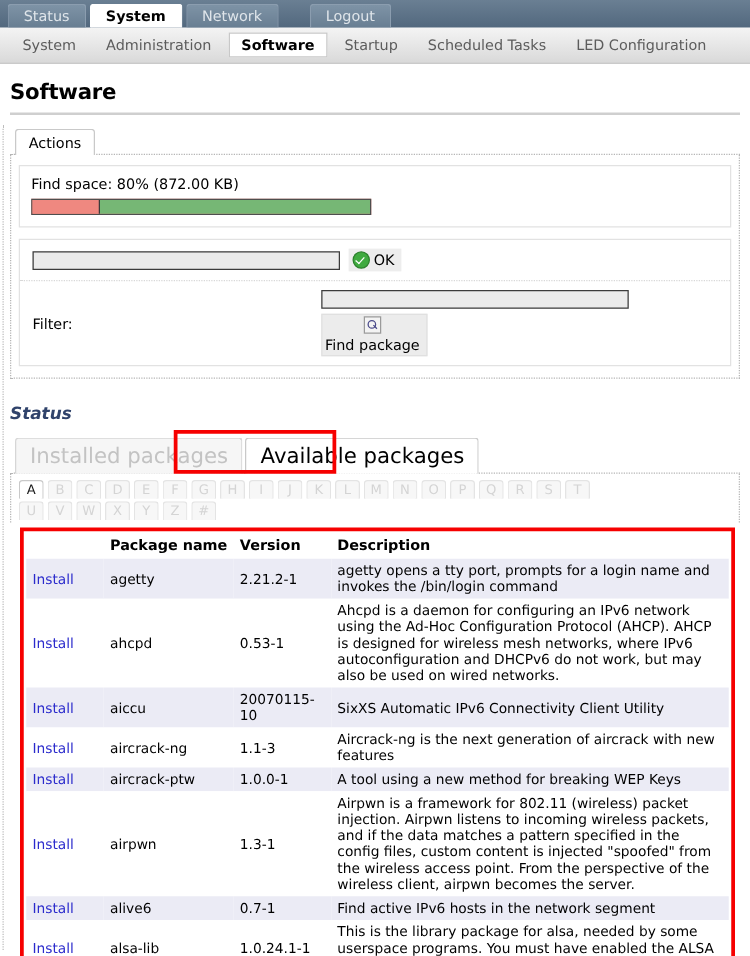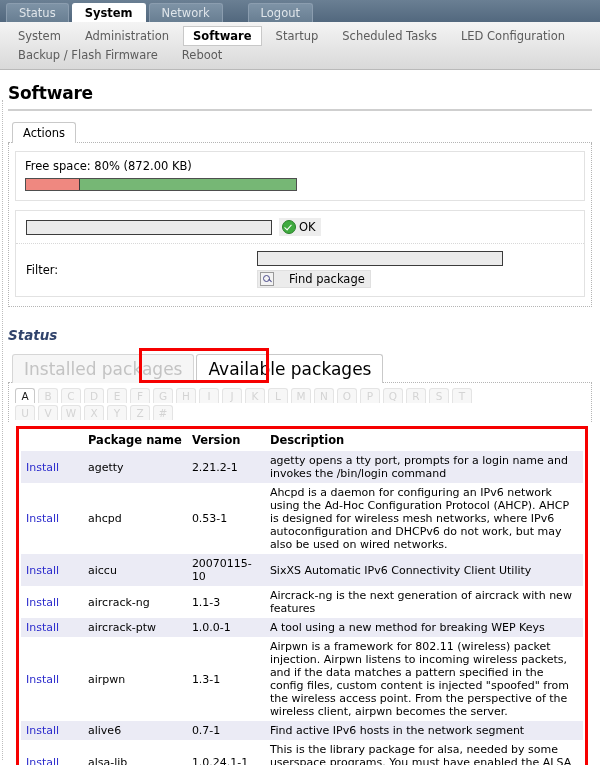--- a/index.html
+++ b/index.html
@@ -200,26 +200,27 @@
     left: 3px; top: 2px;
     width: 3px; height: 6px;
     border: solid #ffffff;
     border-width: 0 1.6px 1.6px 0;
     transform: rotate(42deg);
   }
   .find-row { padding-top: 4px; padding-left: 0; }
   .find-btn {
     display: inline-flex;
     align-items: center;
-    gap: 15px;
+    gap: 2px;
     background: #ececec;
     border: 1px solid #e0e0e0;
     font-size: 11.5px;
     padding: 1px 5px 1px 2px;
     cursor: pointer;
+    flex-direction: column;
   }
   .icon-find {
     width: 12px; height: 12px;
     display: inline-block;
     position: relative;
     background: #f3f3f3;
     border: 1px solid #9a9a9a;
   }
   .icon-find::before {
     content: "";
@@ -376,38 +377,34 @@
 
 <div id="subnav">
   <div class="subrow">
     <div class="snav">System</div>
     <div class="snav">Administration</div>
     <div class="snav active">Software</div>
     <div class="snav">Startup</div>
     <div class="snav">Scheduled Tasks</div>
     <div class="snav">LED Configuration</div>
   </div>
-  <div class="subrow">
-    <div class="snav">Backup / Flash Firmware</div>
-    <div class="snav">Reboot</div>
-  </div>
 </div>
 
 <div id="page">
 
   <h2 class="page-title">Software</h2>
 
   <div class="cbi-tabs">
     <div class="cbi-tab active">Actions</div>
   </div>
 
   <div class="panel">
 
     <div class="fieldset">
-      <div class="freespace-label"><span>Free space: </span><b>80%</b><span> (872.00 KB)</span></div>
+      <div class="freespace-label"><span>Find space: </span><b>80%</b><span> (872.00 KB)</span></div>
       <div class="progress-outer">
         <div class="progress-used" id="bar-used" style="width: 20%;"></div>
         <div class="progress-free"></div>
       </div>
     </div>
 
     <div class="form-box">
       <div class="form-row">
         <input class="txt-input" type="text" value="" style="">
         <span class="ok-btn">

